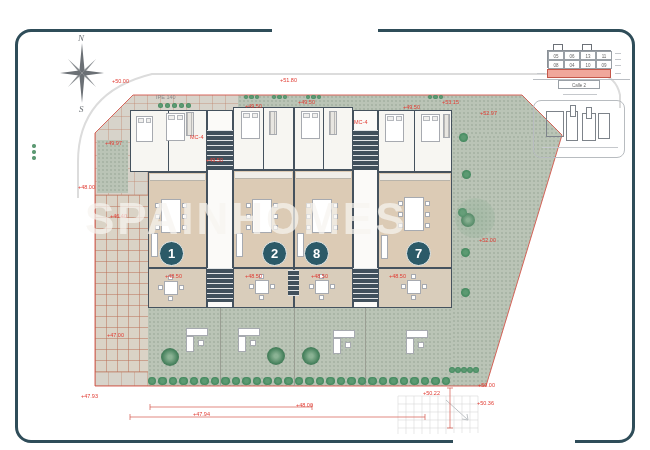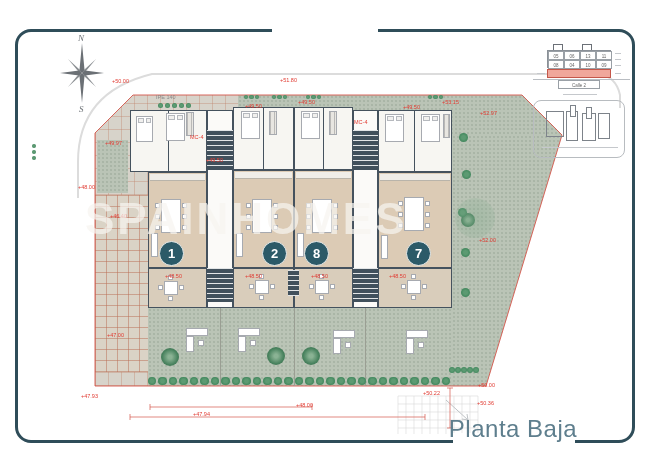--- a/index.html
+++ b/index.html
@@ -308,21 +308,20 @@
       <div class="abs unit-circle" style="left: 304px; top: 241px; width: 23px; height: 23px;">8</div>
       <div class="abs unit-circle" style="left: 406px; top: 241px; width: 23px; height: 23px;">7</div>
     </div>
 
   <div class="abs" id="watermark">SPAINHOMES</div>
   <div class="abs" id="wm-tree"></div>
 
   <div class="abs" id="frame"></div>
   <div class="abs frame-gap" style="left:272px;top:25px;width:106px;height:11px;"></div>
   <div class="abs frame-gap" style="left:453px;top:433px;width:122px;height:11px;"></div>
-  <div class="abs" id="title">Planta Baja</div>
 
   <div class="abs cletter" style="left:78px;top:33px;">N</div>
   <svg class="abs" id="compass" width="44" height="60" viewBox="0 0 44 60" style="left:60px;top:43px;">
     <g fill="#6b7075">
       <polygon points="22,0 24.5,27 22,30 19.5,27"></polygon>
       <polygon points="22,60 24.5,33 22,30 19.5,33"></polygon>
       <polygon points="0,30 19,27.5 22,30 19,32.5"></polygon>
       <polygon points="44,30 25,27.5 22,30 25,32.5"></polygon>
       <polygon points="8,16 20,27 22,30 18,28" opacity=".8"></polygon>
       <polygon points="36,16 24,27 22,30 26,28" opacity=".8"></polygon>

